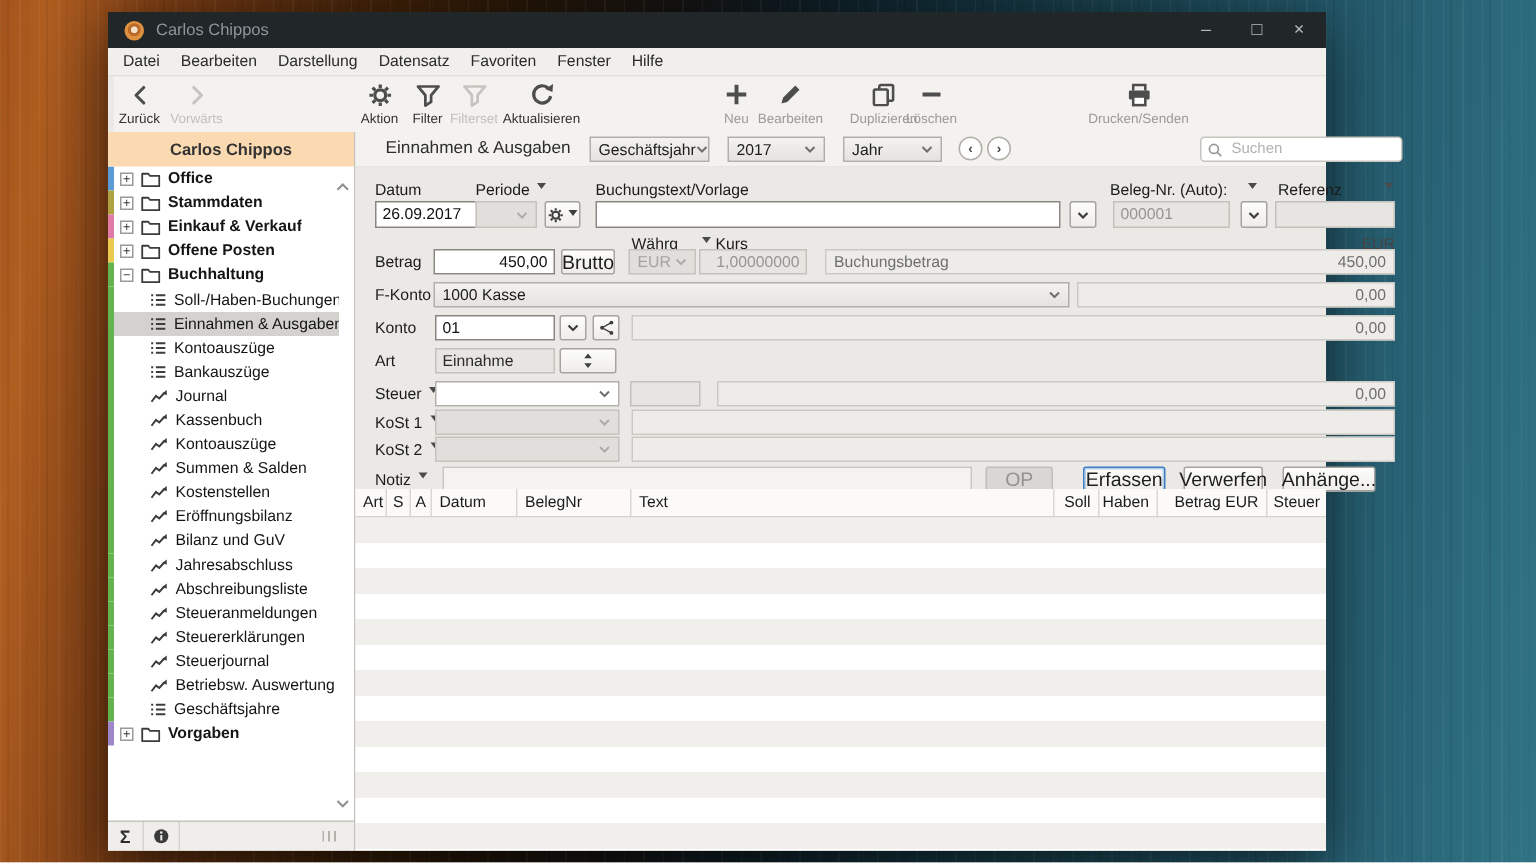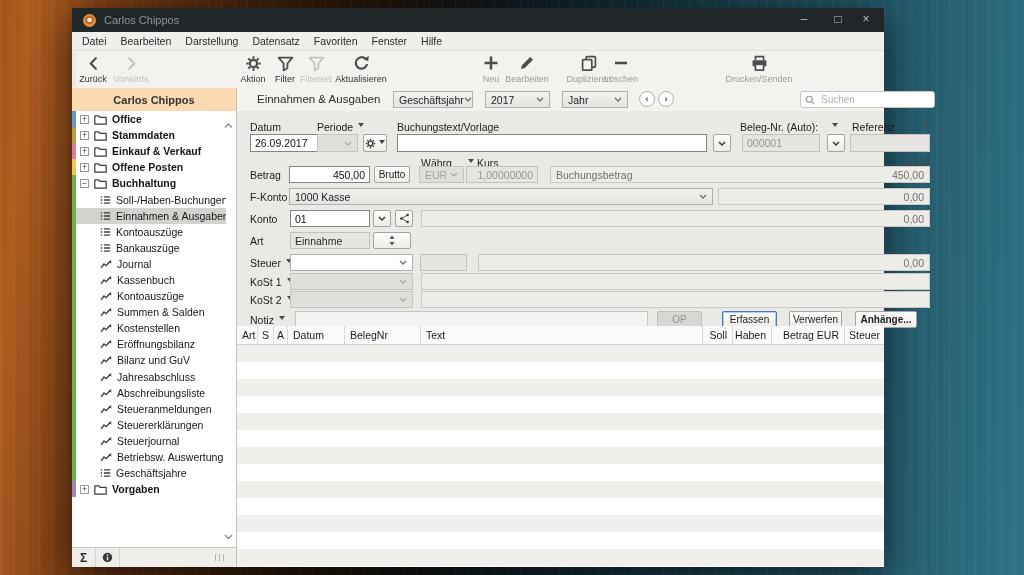--- a/index.html
+++ b/index.html
@@ -61,21 +61,21 @@
   
   .form{position:absolute;left:0;top:23px;right:0;height:215px;background:#ebe9e6;}
   .lbl{position:absolute;font-size:10.5px;color:#1b1b1b;white-space:nowrap;}
   .mark{display:inline-block;width:0;height:0;border:3px solid transparent;border-top:4px solid #4a4a4a;margin-left:5px;vertical-align:1px;}
   .ti{position:absolute;box-sizing:border-box;height:17px;background:#fff;border:1px solid #898682;font-size:10.5px;color:#111;display:flex;align-items:center;padding:0 4px;}
   .ti.r1{height:18px;}
   .ti.gray{background:#e7e5e2;border-color:#c4c1bd;color:#979591;text-align:center;}
   .ti.right{justify-content:flex-end;}
   .ro{position:absolute;box-sizing:border-box;height:17px;background:#eeece9;border:1px solid #ccc9c5;font-size:10.5px;color:#6f6f6f;display:flex;align-items:center;padding:0 5px;}
   .ro .rv{margin-left:auto;}
-  .btn{position:absolute;box-sizing:border-box;height:17px;background:linear-gradient(#fdfdfc,#efede9);border:1px solid #a7a4a0;border-radius:2px;font-size:10px;color:#1d1d1d;display:flex;align-items:center;justify-content:center;padding:0;}
+  .btn{position:absolute;box-sizing:border-box;height:17px;background:linear-gradient(#fdfdfc,#efede9);border:1px solid #a7a4a0;border-radius:2px;font-size:13px;color:#1d1d1d;display:flex;align-items:center;justify-content:center;padding:0;}
   .btn.r1{height:18px;}
   .btn.primary{border-color:#3d7ec9;box-shadow:inset 0 0 0 1px rgba(61,126,201,.35);}
   .btn.disabled{background:#d9d7d4;color:#94928f;border-color:#c2bfbb;}
   .vchev{width:8px;height:5px;flex:none;}
   
   .thead{position:absolute;left:0;top:238px;right:0;height:19px;background:#fbfaf9;border-bottom:1px solid #d5d2ce;box-sizing:border-box;display:flex;}
   .th{box-sizing:border-box;border-right:1px solid #dbd8d4;font-size:10.5px;color:#1b1b1b;display:flex;align-items:center;padding:0 5px;overflow:hidden;white-space:nowrap;}
   .stripes{position:absolute;left:0;top:257px;right:0;bottom:0;
     background:repeating-linear-gradient(180deg,#f0efec 0 17px,#ffffff 17px 34px);}
 </style>
@@ -682,21 +682,21 @@
                 <path d="M1 1l3 3 3-3" stroke="#adaba8" fill="none" stroke-width="1.3"></path>
               </svg>
           </div>
           <div class="ro" style="left:184px;top:180px;width:509px;"></div>
 
           <span class="lbl" style="left:13px;top:203px;"><span>Notiz</span><span class="mark"></span></span>
           <div class="ti" style="left:58px;top:200px;width:353px;background:#f4f3f1;border-color:#c9c6c2;"></div>
           <div class="btn disabled" style="left:420px;top:200px;width:45px;">OP</div>
           <div class="btn primary" style="left:485px;top:200px;width:55px;">Erfassen</div>
           <div class="btn" style="left:552px;top:200px;width:53px;">Verwerfen</div>
-          <div class="btn" style="left:618px;top:200px;width:62px;font-weight:bold;">Anhänge...</div>
+          <div class="btn" style="left:618px;top:200px;width:62px;">Anhänge...</div>
         </div>
 
         <div class="thead" id="thead">
             <div class="th" style="width: 21px; justify-content: flex-start;">Art</div>
             <div class="th" style="width: 16px; justify-content: center;">S</div>
             <div class="th" style="width: 14px; justify-content: center;">A</div>
             <div class="th" style="width: 57px; justify-content: flex-start;">Datum</div>
             <div class="th" style="width: 76px; justify-content: flex-start;">BelegNr</div>
             <div class="th" style="width: 282px; justify-content: flex-start;">Text</div>
             <div class="th" style="width: 30px; justify-content: flex-end;">Soll</div>

